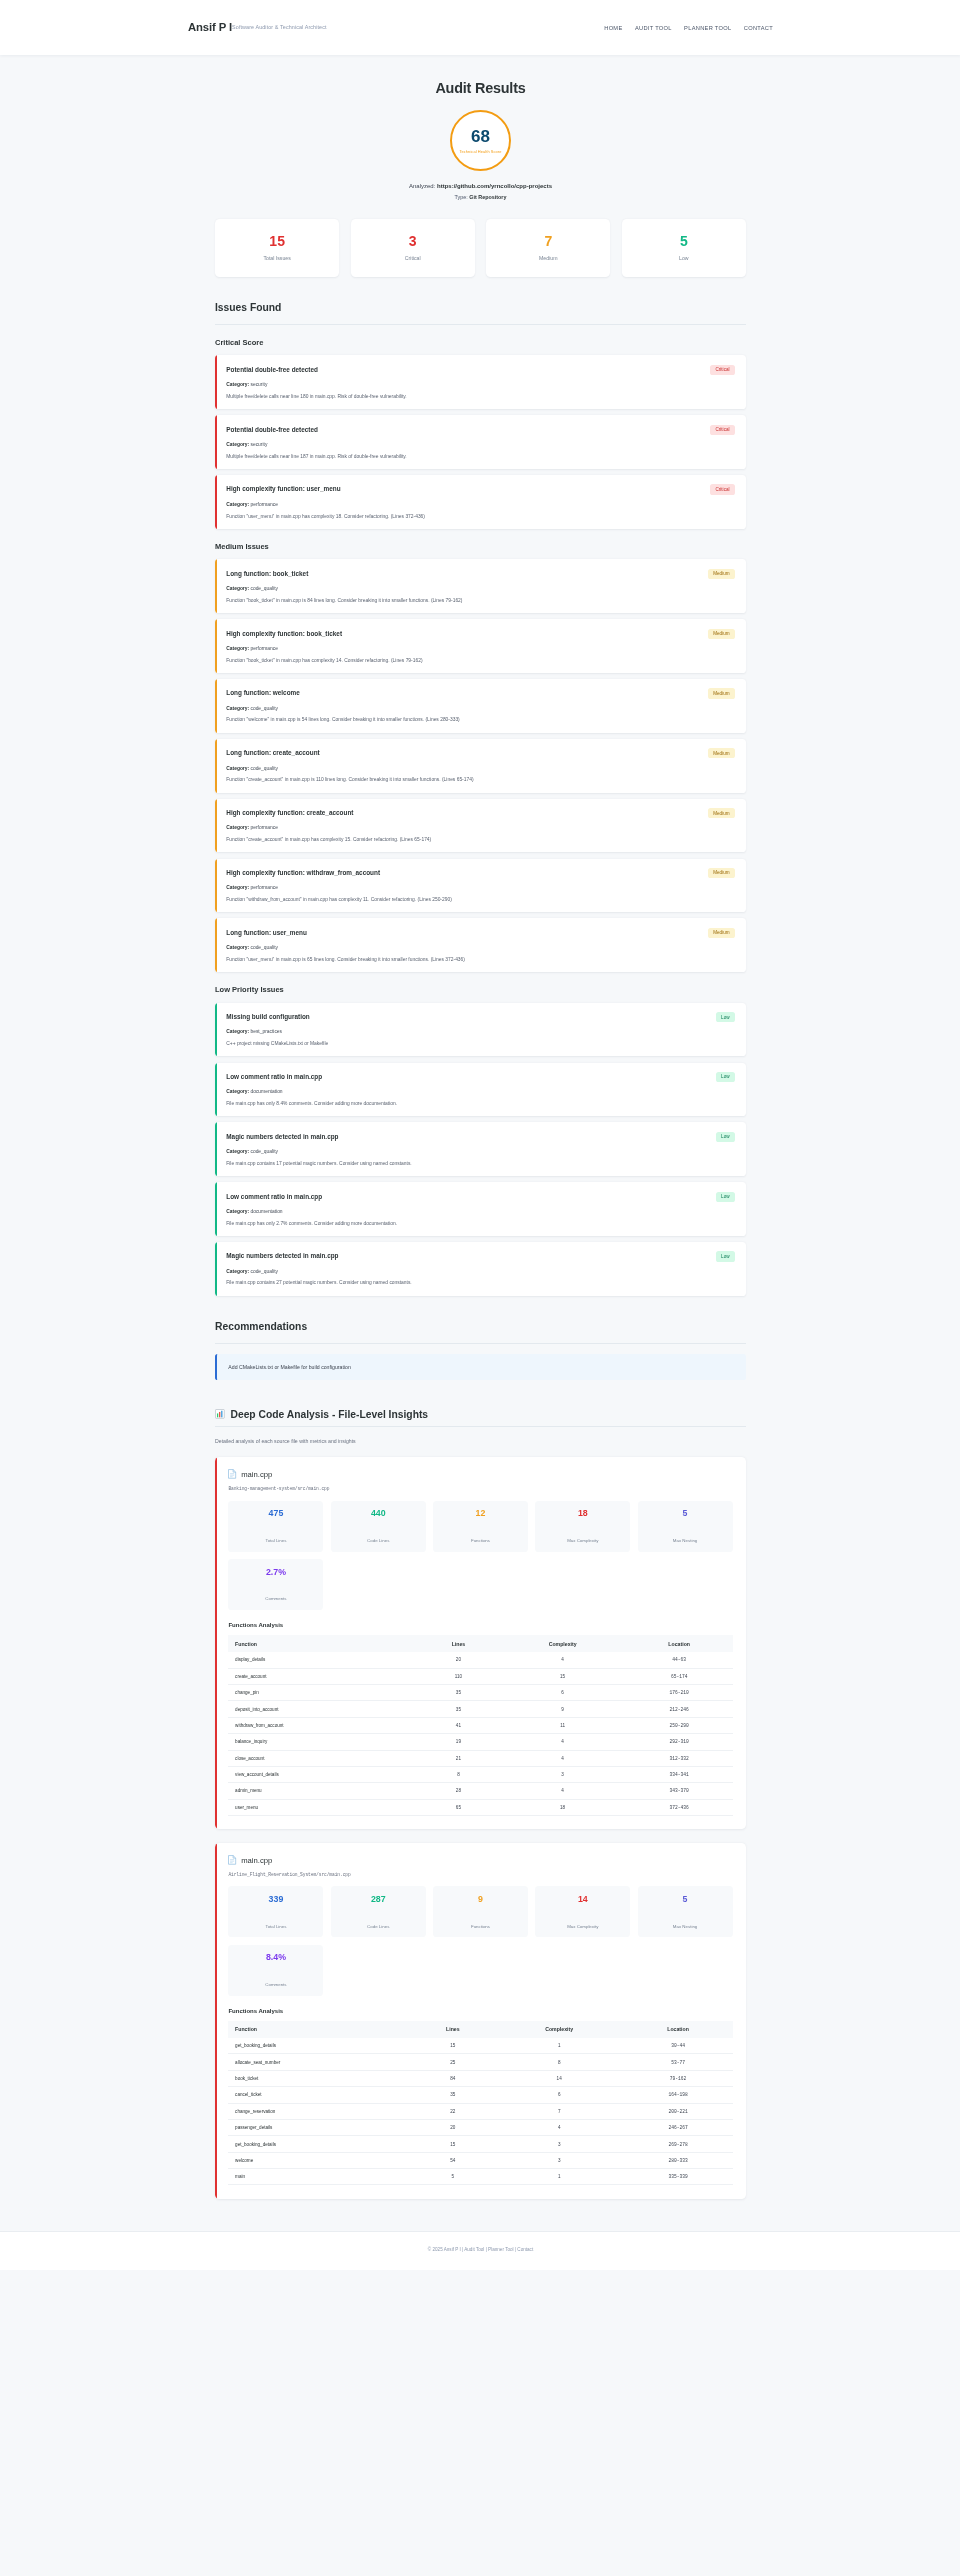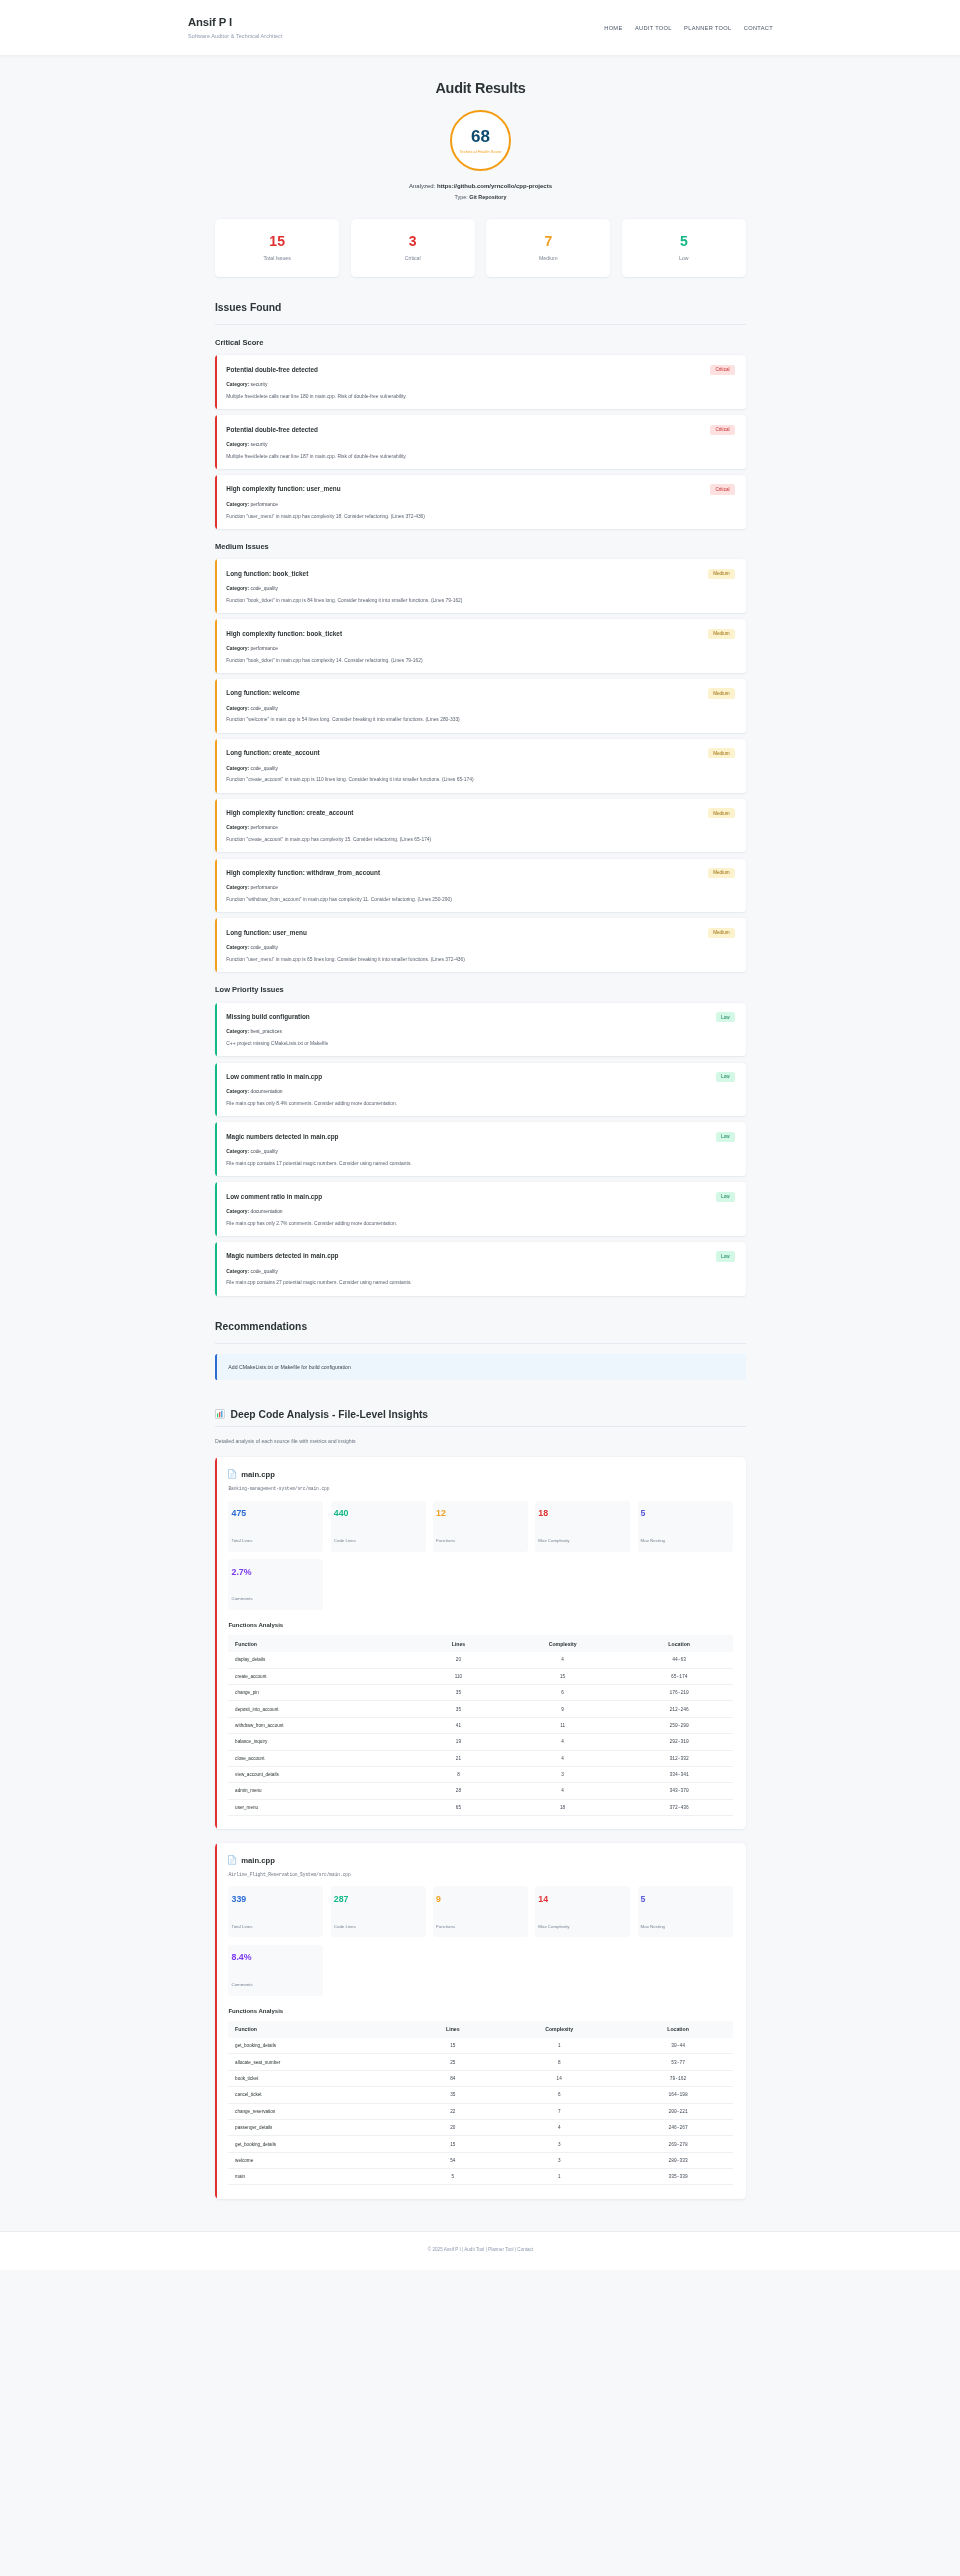--- a/index.html
+++ b/index.html
@@ -17,21 +17,21 @@
     background: #ffffff;
     height: 55px;
     display: flex;
     align-items: center;
     justify-content: space-between;
     padding: 0 188px 0 188px;
     box-shadow: 0 1px 3.1px rgba(20,30,60,0.06);
     position: relative;
     z-index: 5;
   }
-  .brand-block { display: flex; flex-direction: column; justify-content: flex-end; }
+  .brand-block { display: flex; justify-content: flex-end; }
   .brand-name {
     font-size: 11.3px;
     font-weight: 700;
     letter-spacing: -0.1px;
     color: #2d3436;
     line-height: 1.2;
   }
   .brand-tag {
     font-size: 5.4px;
     color: #8d99ae;
@@ -170,36 +170,37 @@
     margin-top: 13.4px;
     padding: 12.4px 13.4px 13.4px 13.4px;
     position: relative;
     overflow: hidden;
   }
   .file-card::before {
     content: ""; position: absolute; left: 0; top: 0; bottom: 0; width: 2.1px;
     background: #e03131;
   }
   .file-name-row { display: flex; align-items: center; gap: 4.6px; }
-  .file-name { font-size: 7.7px; font-weight: 700; color: #2d3436; }
+  .file-name { font-size: 7.7px; font-weight: 400; color: #2d3436; }
   .file-path {
     font-family: "Liberation Mono", monospace;
     font-size: 4.6px; color: #6b7280; margin-top: 7.2px; letter-spacing: -0.1px;
   }
 
   .metrics-grid {
     margin-top: 9.3px;
     display: grid;
     grid-template-columns: repeat(5, 1fr);
     gap: 7.2px;
   }
   .metric-box {
     background: #f7f9fb;
     border-radius: 3.6px;
     padding: 8.8px 3.1px;
+    text-align: center;
     min-height: 39px;
     display: flex; flex-direction: column; justify-content: center; gap: 15px;
   }
   .metric-value { font-size: 8.8px; font-weight: 700; line-height: 1; }
   .metric-label { font-size: 4.4px; color: #7a8594; margin-top: 4.6px; }
 
   .funcs-head { font-size: 6px; font-weight: 700; color: #2d3436; margin-top: 12.4px; }
   table.funcs {
     width: 100%;
     border-collapse: collapse;

